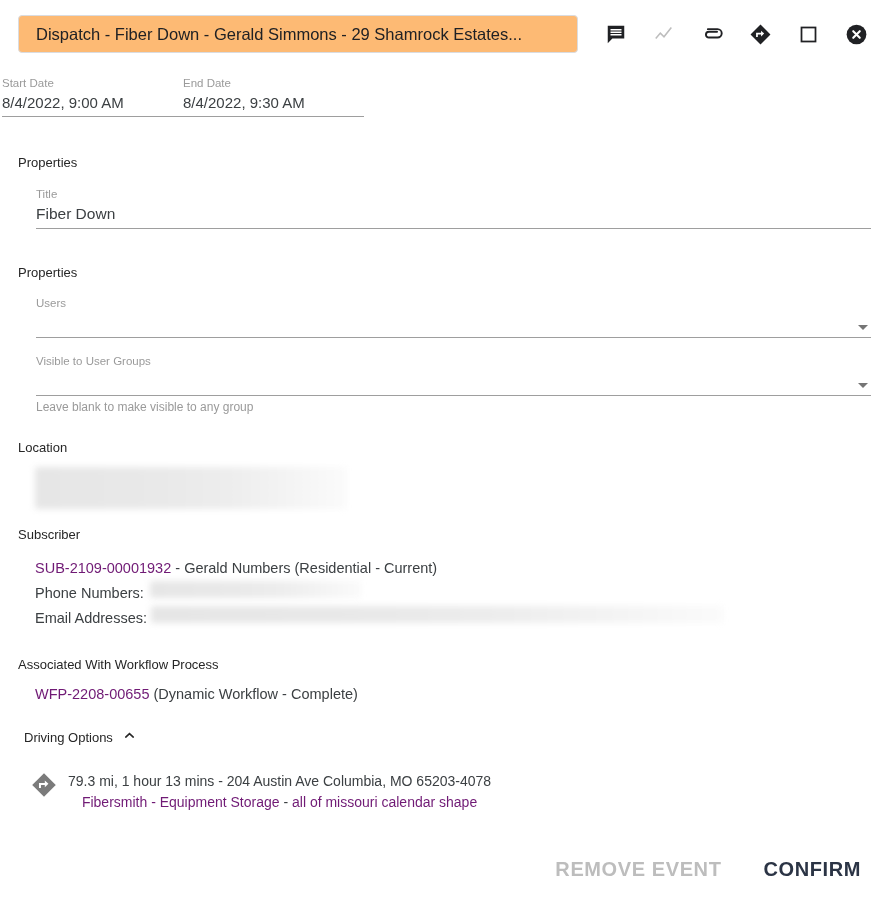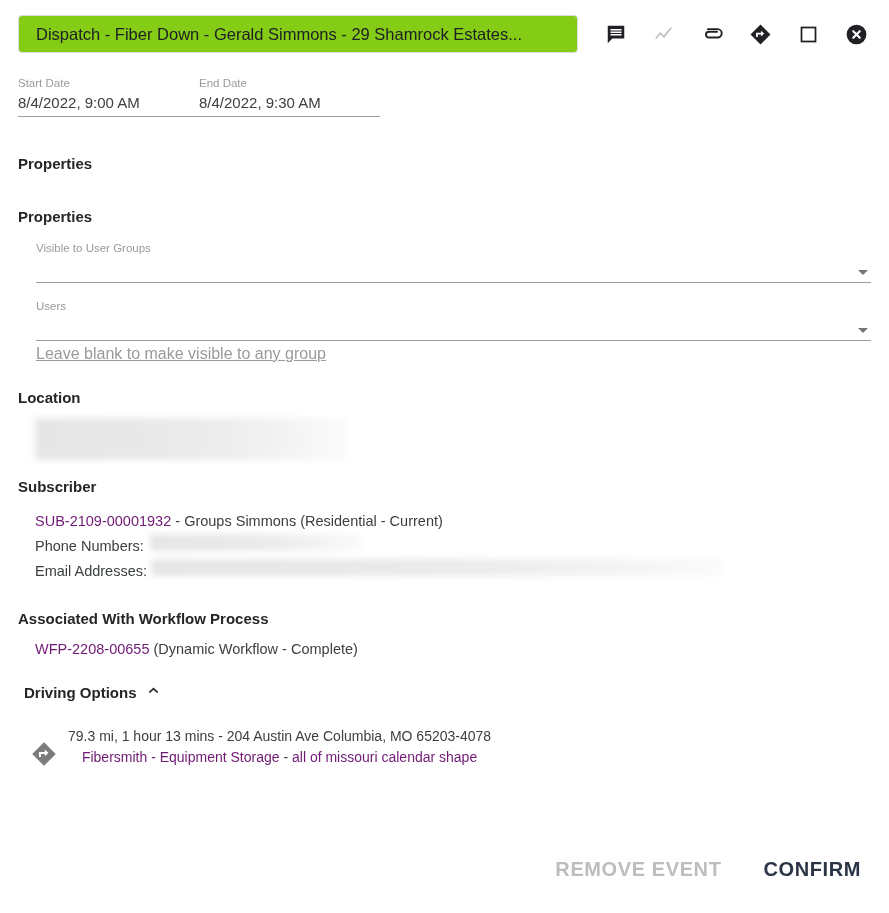--- a/index.html
+++ b/index.html
@@ -27,21 +27,21 @@
   .title-box {
     flex: 0 0 auto;
     width: 560px;
     height: 38px;
     border: 1px solid #dadce0;
     border-radius: 4px;
     display: flex;
     align-items: center;
     padding: 0 17px;
     box-sizing: border-box;
-    background: #84cc16;
+    background: #fdba74;
     font-size: 16.5px;
     color: #202124;
     white-space: nowrap;
     overflow: hidden;
   }
   .header-actions {
     display: flex;
     align-items: center;
     margin-left: 14px;
     gap: 0px;
@@ -54,43 +54,43 @@
     justify-content: center;
     cursor: pointer;
     background: none;
     border: none;
     padding: 0;
   }
   .icon-btn svg { display: block; }
 
   
   .dates-row {
-    margin: 22px 0 0 18px;
+    margin: 22px 0 0 2px;
     width: 362px;
     border-bottom: 1px solid #9e9e9e;
     padding-bottom: 3px;
     display: flex;
   }
   .date-field { width: 181px; }
   .field-label {
     font-size: 11.5px;
     color: #9a9a9a;
     line-height: 14px;
     margin-bottom: 3px;
   }
   .field-value {
     font-size: 15px;
     color: #3c4043;
     line-height: 20px;
   }
 
   
   .section-title {
-    font-size: 15px;
-    font-weight: bold;
+    font-size: 13px;
+    font-weight: normal;
     color: #262626;
     margin: 0 0 0 18px;
   }
 
   
   .properties { margin-top: 38px; }
   .title-field {
     margin: 17px 18px 0 36px;
     border-bottom: 1px solid #9e9e9e;
     padding-bottom: 4px;
@@ -111,24 +111,23 @@
     right: 3px;
     bottom: 7px;
     width: 0;
     height: 0;
     border-left: 5px solid transparent;
     border-right: 5px solid transparent;
     border-top: 5px solid #757575;
     cursor: pointer;
   }
   .helper-text {
-    font-size: 16px;
+    font-size: 12px;
     color: #9a9a9a;
     margin: 4px 18px 12px 36px;
-    text-decoration: underline;
   }
 
   
   .location { margin-top: 26px; }
   .redact {
     background: linear-gradient(90deg,#e6e6e6 0%,#e9e9e9 40%,#ededed 62%,#f4f4f4 82%,#fbfbfb 100%);
     filter: blur(3px);
     border-radius: 2px;
   }
   .location-redact {
@@ -160,21 +159,21 @@
     display: flex;
     align-items: center;
     margin-left: 24px;
     gap: 9px;
     cursor: pointer;
     width: fit-content;
   }
   .driving-head .section-title { margin-left: 0; }
   .route-row {
     display: flex;
-    align-items: flex-end;
+    align-items: flex-start;
     margin: 24px 0 16px 28px;
   }
   .route-icon { flex: 0 0 auto; width: 32px; display:flex; justify-content:center; }
   .route-text { margin-left: 8px; font-size: 14px; line-height: 21px; color: #3c4043; }
   .route-line2 { text-align: center; }
 
   
   .footer {
     position: absolute;
     right: 18px;
@@ -264,48 +263,52 @@
     <div class="field-value">8/4/2022, 9:00 AM</div>
   </div>
   <div class="date-field">
     <div class="field-label">End Date</div>
     <div class="field-value">8/4/2022, 9:30 AM</div>
   </div>
 </div>
 
 <div class="properties">
   <div class="section-title">Properties</div>
+  <div class="title-field">
+    <div class="field-label">Title</div>
+    <div class="field-value">Fiber Down</div>
+  </div>
 </div>
 
 <div class="assignments">
   <div class="section-title">Properties</div>
 
   <div class="select-field">
+    <div class="field-label">Users</div>
+    <span class="caret"></span>
+  </div>
+
+  <div class="select-field">
     <div class="field-label">Visible to User Groups</div>
-    <span class="caret"></span>
-  </div>
-
-  <div class="select-field">
-    <div class="field-label">Users</div>
     <span class="caret"></span>
   </div>
 
   <div class="helper-text">Leave blank to make visible to any group</div>
 </div>
 
 <div class="location">
   <div class="section-title">Location</div>
   <div class="redact location-redact"></div>
 </div>
 
 <div class="subscriber">
   <div class="section-title">Subscriber</div>
   <div class="sub-body">
     <div>
-      <span class="link-green">SUB-2109-00001932</span><span> - Groups Simmons (Residential - Current)</span>
+      <span class="link-green">SUB-2109-00001932</span><span> - Gerald Numbers (Residential - Current)</span>
     </div>
     <div class="kv-row">
       <span class="kv-label">Phone Numbers:</span>
       <span class="redact phone-redact"></span>
     </div>
     <div class="kv-row">
       <span class="kv-label">Email Addresses:</span>
       <span class="redact email-redact"></span>
     </div>
   </div>

